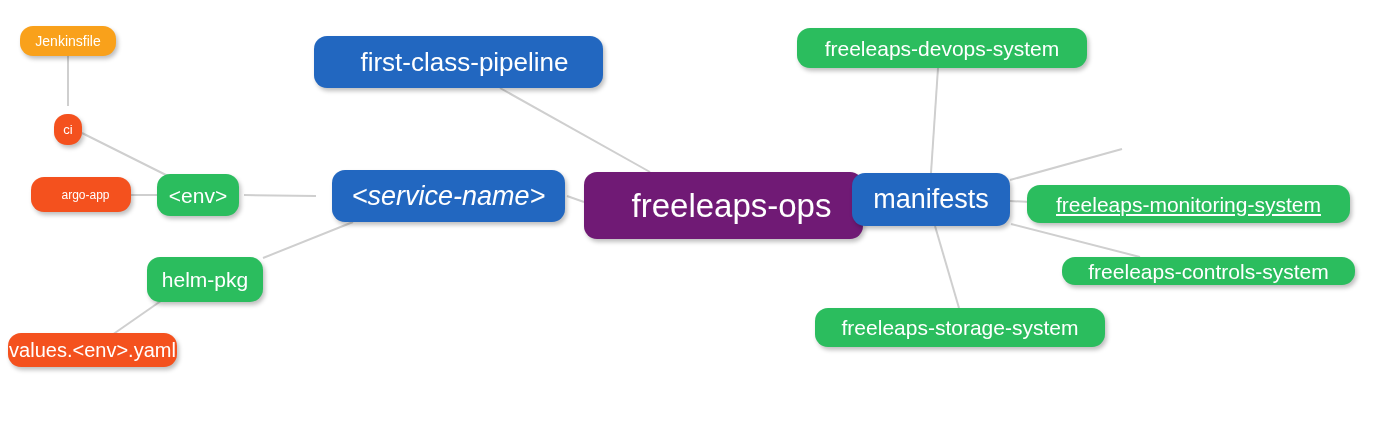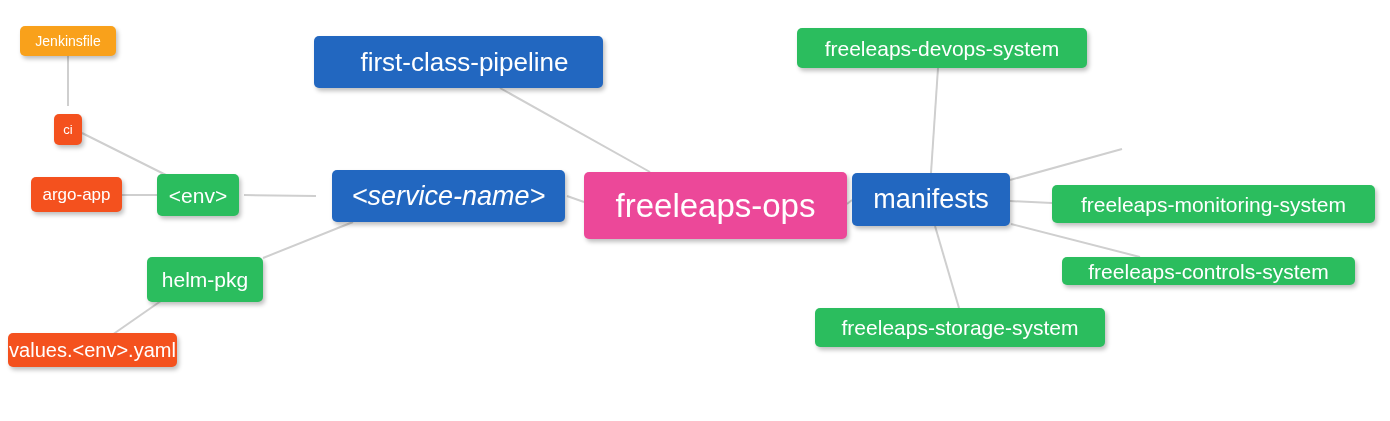--- a/index.html
+++ b/index.html
@@ -17,45 +17,45 @@
     position:absolute;left:0;top:0;width:1390px;height:421px;
   }
   .edges line{
     stroke:#cfcfcf;
     stroke-width:2;
   }
   .node{
     position:absolute;
     display:flex;align-items:center;justify-content:center;
     color:#ffffff;
-    border-radius:5px;
+    border-radius:13px;
     box-shadow:2px 3px 4px rgba(0,0,0,0.25);
     white-space:nowrap;
     cursor:default;
     line-height:1;
   }
   .c-orange{background:#F9A11B;}
   .c-red{background:#F4511E;}
   .c-green{background:#2BBD5E;}
   .c-blue{background:#2267C0;}
-  .c-dark{background:#ec4899;}
+  .c-dark{background:#701a75;padding-left:16px;}
 
   #n0{left:20px;  top:26px;  width:96px;  height:30px; font-size:14px;}
   #n1{left:54px;  top:114px; width:28px;  height:31px; font-size:13px;}
-  #n2{left:31px;  top:177px; width:91px;  height:35px; font-size:17px;}
+  #n2{left:31px;  top:177px; width:91px;  height:35px; font-size:12px;padding-left:9px;}
   #n3{left:157px; top:174px; width:82px;  height:42px; font-size:21px;}
   #n4{left:147px; top:257px; width:116px; height:45px; font-size:21px;}
   #n5{left:8px;   top:333px; width:169px; height:34px; font-size:20px;}
   #n6{left:314px; top:36px;  width:277px; height:52px; font-size:26px;padding-left:12px;}
   #n7{left:332px; top:170px; width:233px; height:52px; font-size:27px;font-style:italic;}
   #n8{left:584px; top:172px; width:263px; height:67px; font-size:33px;}
   #n9{left:852px; top:173px; width:158px; height:53px; font-size:27px;}
   #n10{left:797px; top:28px;  width:290px; height:40px; font-size:21px;}
   #n11{left:1055px;top:110px; width:292px; height:38px; font-size:21px;}
-  #n12{left:1052px;top:185px; width:323px; height:38px; font-size:21px;}
+  #n12{left:1027px;top:185px; width:323px; height:38px; font-size:21px;text-decoration:underline;}
   #n13{left:1062px;top:257px; width:293px; height:28px; font-size:21px;}
   #n14{left:815px; top:308px; width:290px; height:39px; font-size:21px;}
 </style>
 </head>
 <body>
 
 <div class="canvas">
 
   <svg class="edges" viewBox="0 0 1390 421" xmlns="http://www.w3.org/2000/svg">
     <line x1="68" y1="56" x2="68" y2="106"></line>

